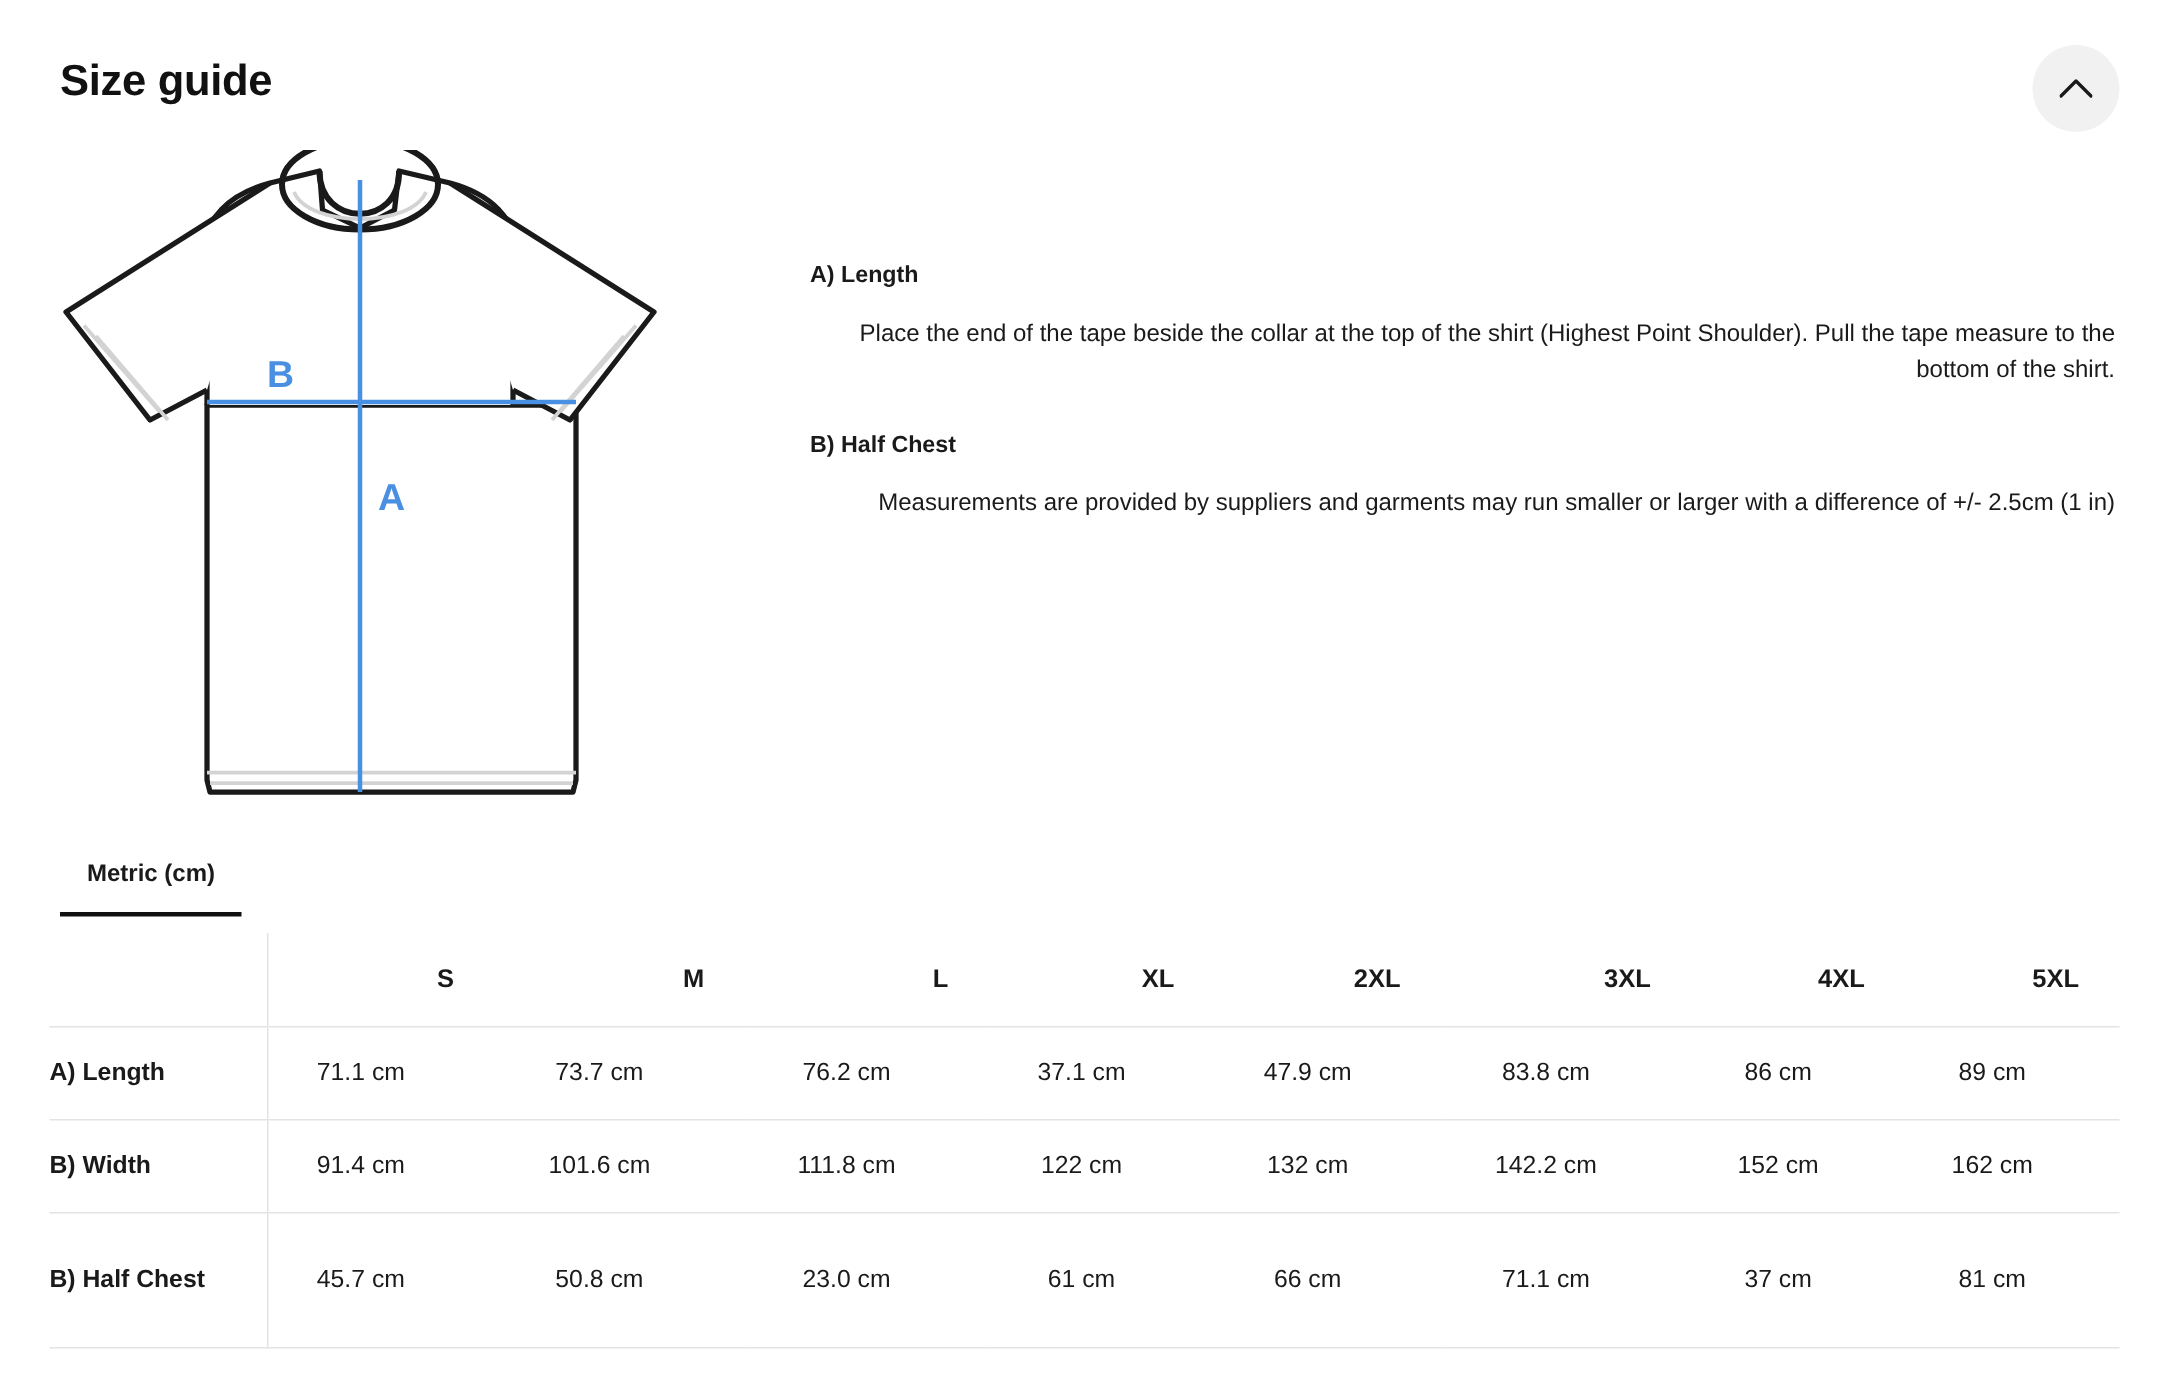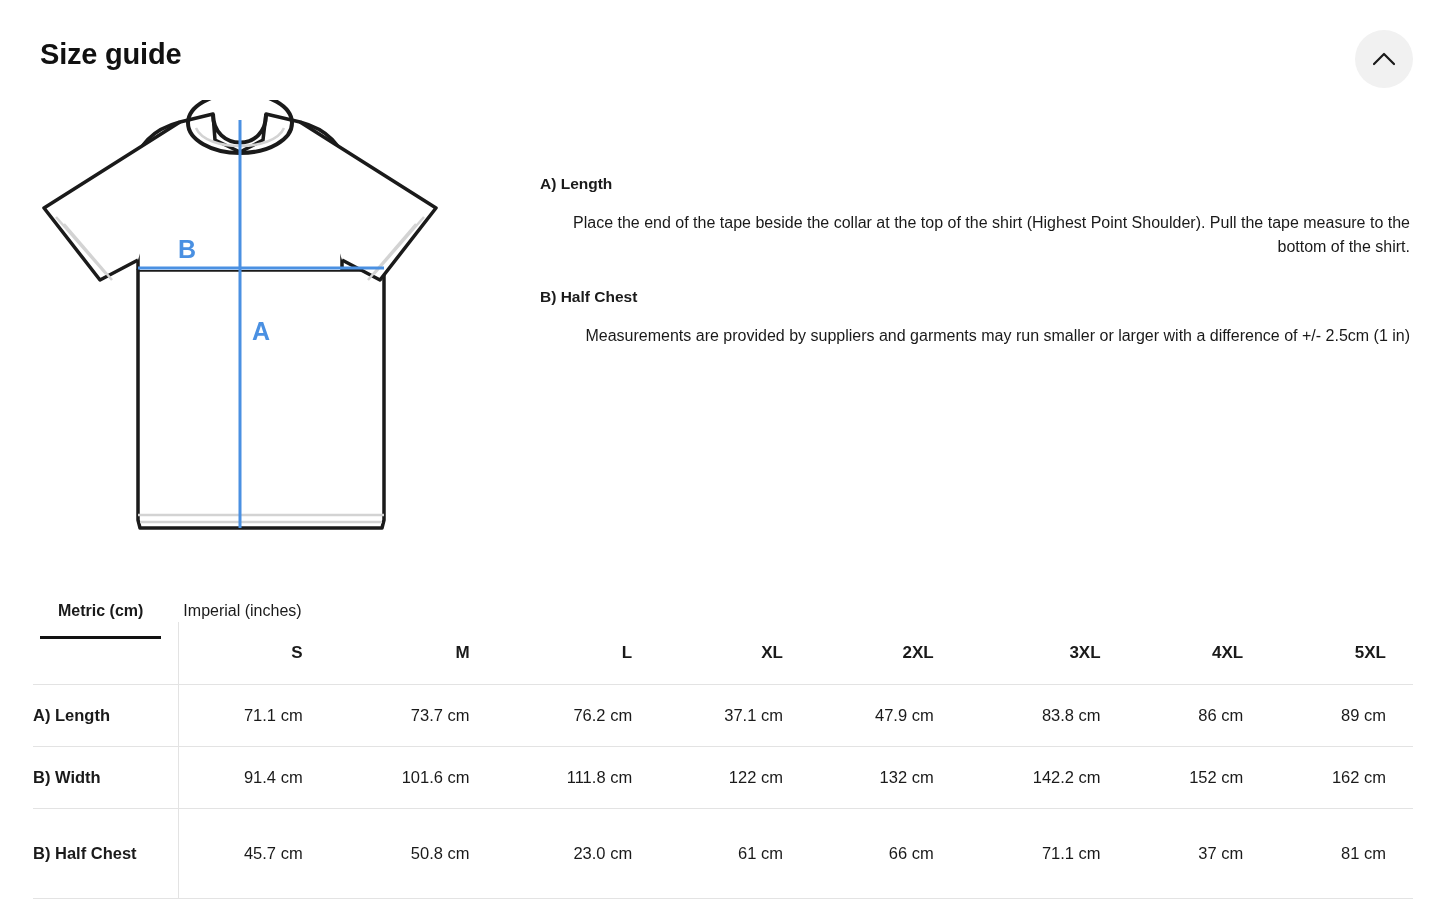--- a/index.html
+++ b/index.html
@@ -64,23 +64,23 @@
   .desc p {
     margin: 0 0 28px 0;
     font-size: 16px;
     line-height: 1.52;
     color: #1a1a1a;
     text-align: right;
   }
   
   .tabs {
     position: absolute;
-    left: 40px; top: 596px;
+    left: 40px; top: 568px;
     display: flex;
-    gap: 4px;
+    gap: 16px;
   }
   .tab {
     font-size: 16px;
     padding: 6px 18px 16px 18px;
     cursor: pointer;
     color: #1a1a1a;
     border-bottom: 3px solid transparent;
     background: none;
     border-top: none; border-left: none; border-right: none;
     font-family: "Liberation Sans", sans-serif;
@@ -122,21 +122,21 @@
   thead th.corner {
     border-right: 1px solid #e3e3e3;
   }
   table.size-table thead th.sizecol {
     text-align: right;
     font-weight: 700;
     padding-right: 27px;
     font-size: 17px;
   }
   table.size-table td.val {
-    text-align: right;
+    text-align: center;
     padding-right: 27px;
   }
   tr.tall th, tr.tall td { height: 90px; }
 </style>
 </head>
 <body>
 
 <div class="panel">
 
   <div class="title">Size guide</div>
@@ -181,21 +181,20 @@
 
   <div class="desc">
     <h4>A) Length</h4>
     <p>Place the end of the tape beside the collar at the top of the shirt (Highest Point Shoulder). Pull the tape measure to the bottom of the shirt.</p>
     <h4 class="second">B) Half Chest</h4>
     <p>Measurements are provided by suppliers and garments may run smaller or larger with a difference of +/- 2.5cm (1 in)</p>
   </div>
 
   <div class="tabs">
     <button class="tab active">Metric (cm)</button>
-    <button class="tab">Imperial (inches)</button>
   </div>
 
   <table class="size-table">
     <thead>
       <tr>
         <th class="corner"></th>
         <th class="sizecol">S</th>
         <th class="sizecol">M</th>
         <th class="sizecol">L</th>
         <th class="sizecol">XL</th>

